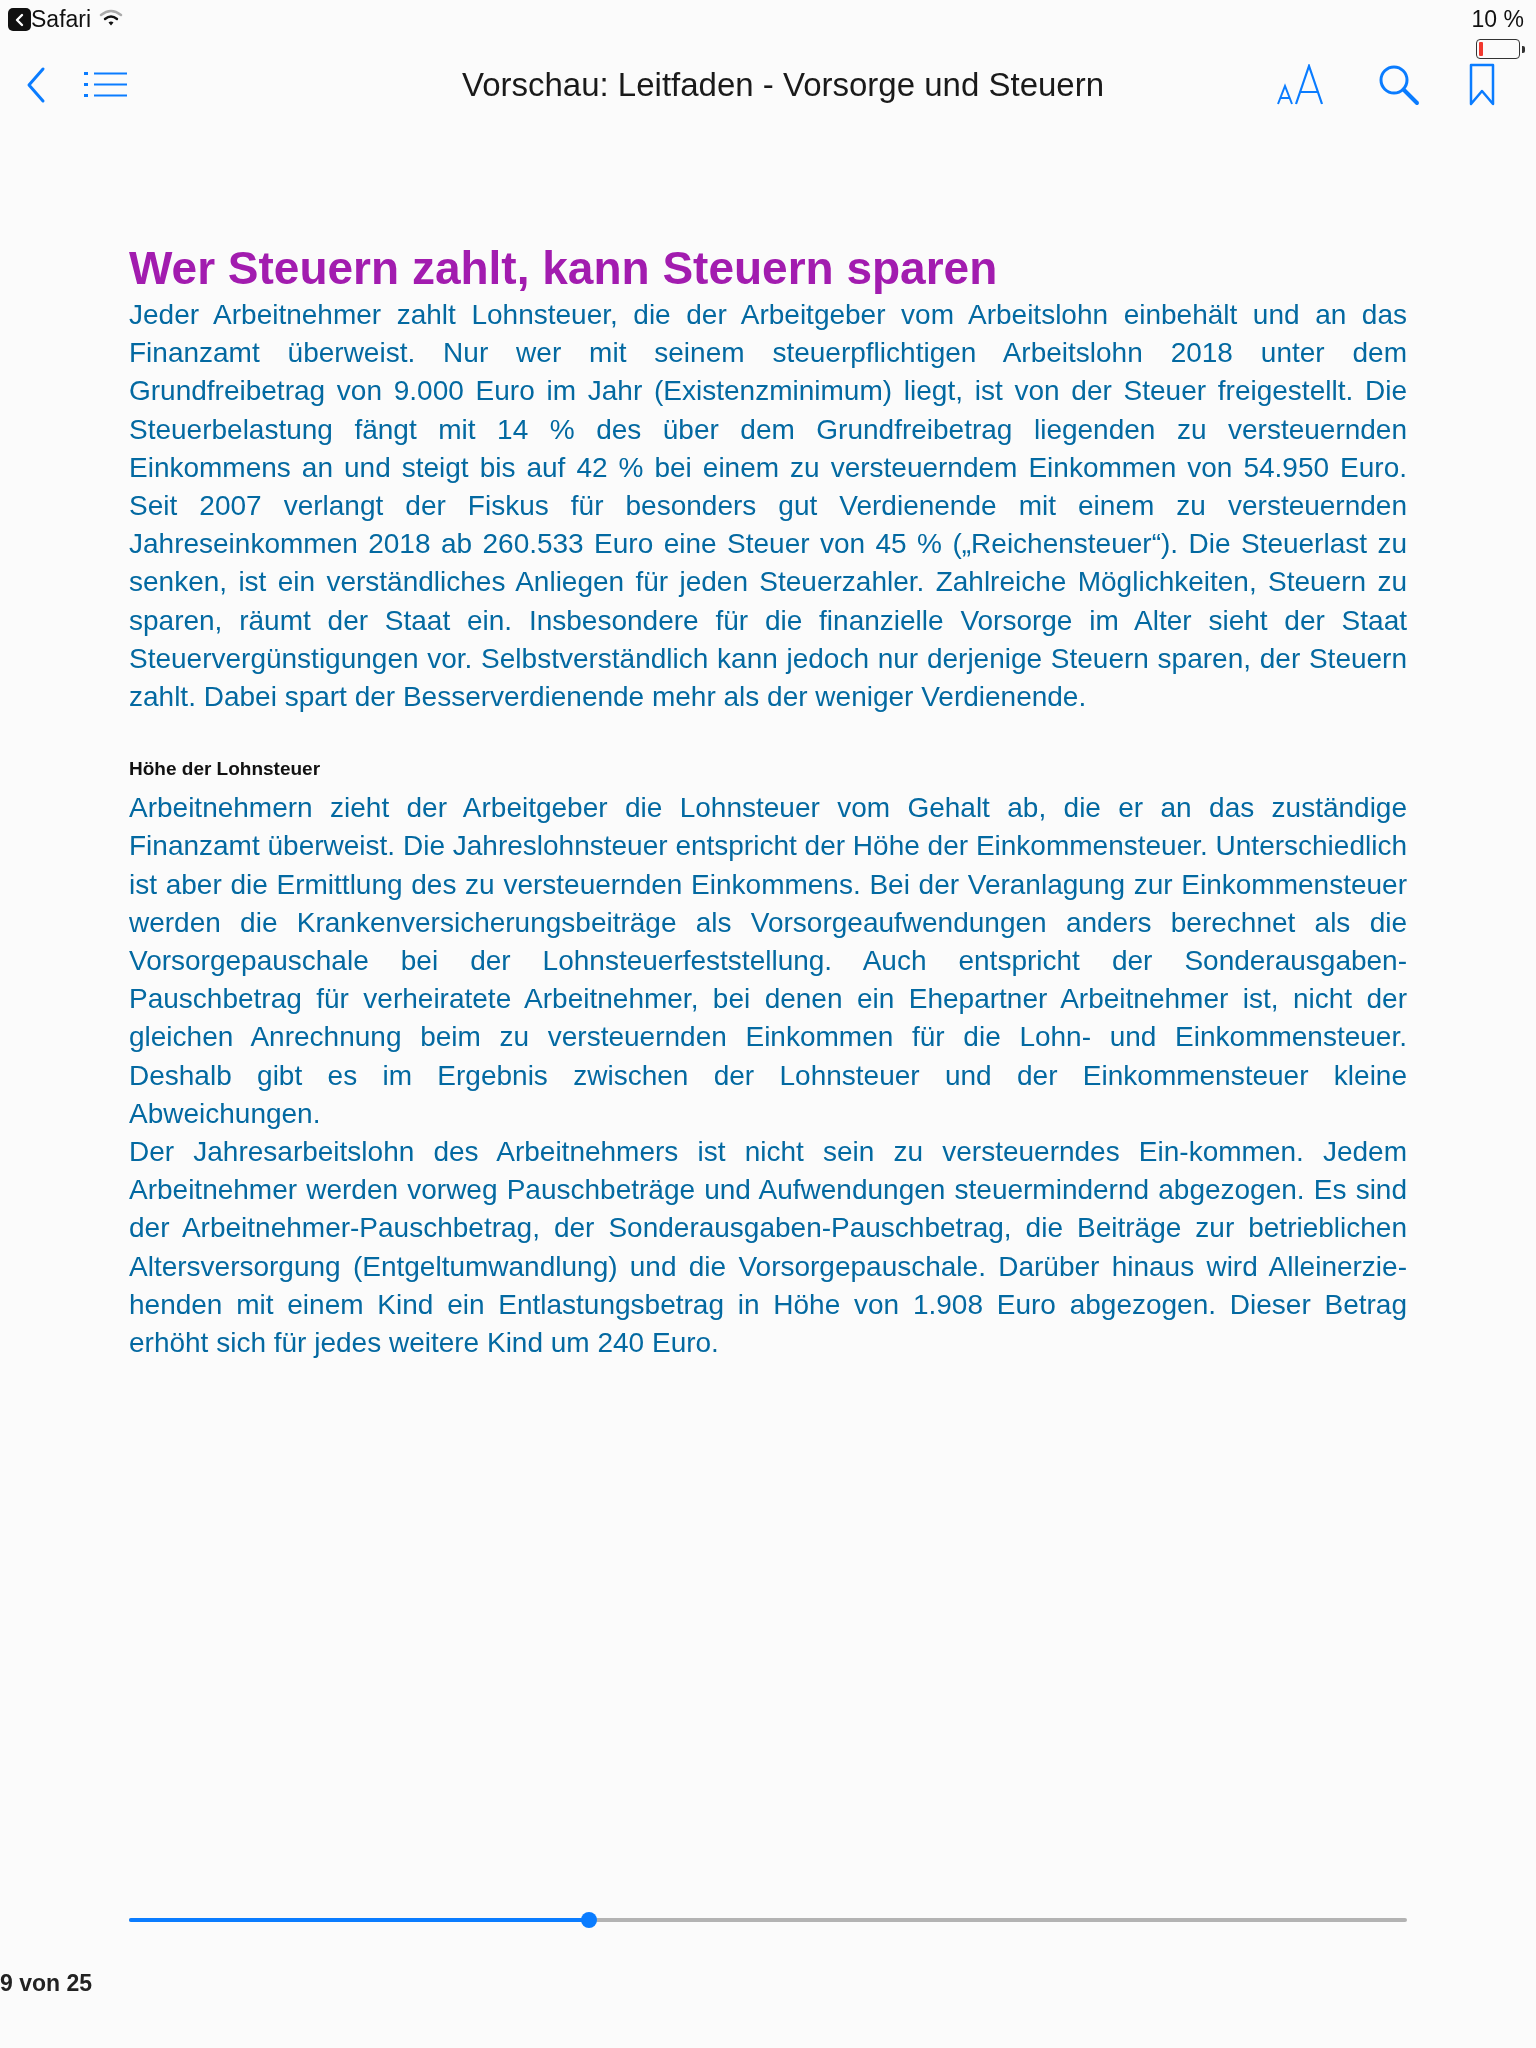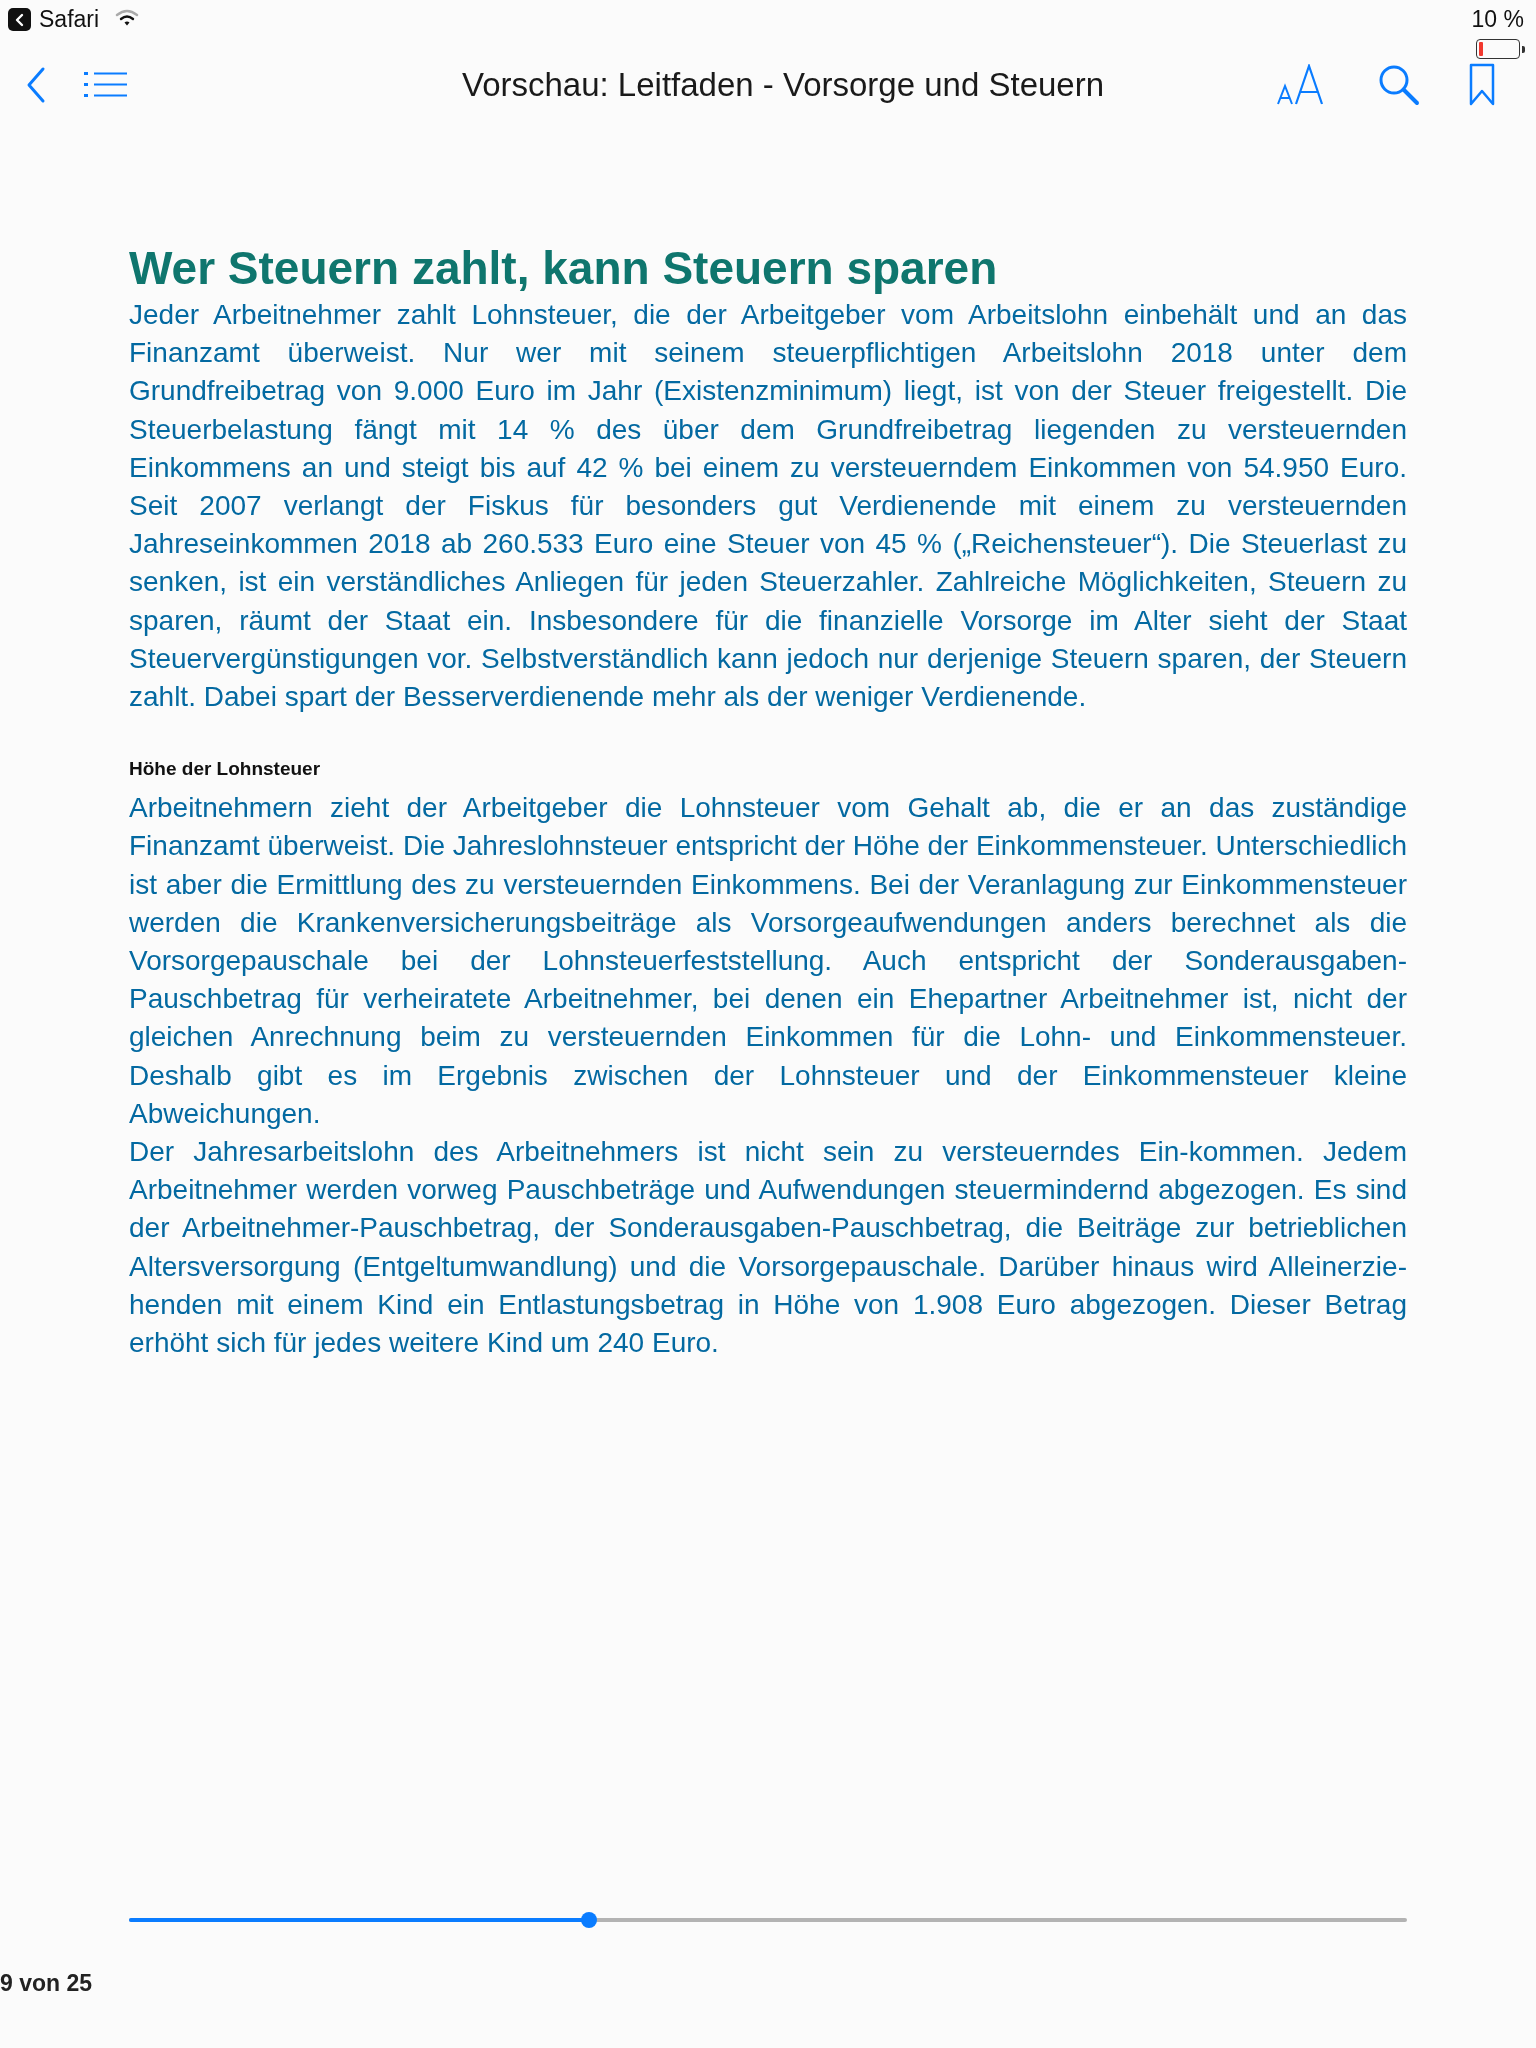--- a/index.html
+++ b/index.html
@@ -7,21 +7,21 @@
     width: 1536px; height: 2048px;
     background: #fbfbfb;
     font-family: "Liberation Sans", sans-serif;
     color: #111;
     overflow: hidden;
   }
   .statusbar {
     position: absolute; top: 0; left: 0; width: 1536px; height: 40px;
     font-size: 23px; color: #111;
   }
-  .sb-left { position: absolute; left: 8px; top: 6px; display: flex; align-items: center; gap: 8px; }
+  .sb-left { position: absolute; left: 8px; top: 6px; display: flex; align-items: center; }
   .sb-back-badge {
     width: 23px; height: 23px; background: #111; border-radius: 5px;
     display: flex; align-items: center; justify-content: center;
   }
   .sb-time { position: absolute; left: 0; width: 1536px; top: 6px; text-align: center; font-weight: bold; font-size: 23px; }
   .sb-right { position: absolute; right: 12px; top: 6px; display: flex; align-items: center; gap: 6px; flex-direction: column; }
   .battery {
     width: 44px; height: 20px; border: 1.5px solid #333; border-radius: 4px; position: relative; padding: 2px;
   }
   .battery-fill { height: 100%; background: #f2382e; border-radius: 1px; }
@@ -29,21 +29,21 @@
 
   .navbar { position: absolute; top: 50px; left: 0; width: 1536px; height: 70px; }
   .nav-icon { position: absolute; top: 10px; cursor: pointer; display: flex; align-items: center; justify-content: center; }
   .nav-title {
     position: absolute; left: 15px; width: 1536px; top: 16px; text-align: center;
     font-size: 33px; color: #1a1a1a;
   }
 
   .content { position: absolute; left: 129px; top: 215px; width: 1278px; }
   .page-title { font-size: 61px; font-weight: bold; color: #000; line-height: 78px; letter-spacing: -0.5px; }
-  .subtitle { margin-top: 25px; font-size: 46px; color: #0f766e; line-height: 56px; }
+  .subtitle { margin-top: 25px; font-size: 46px; color: #a21caf; line-height: 56px; }
   .para {
     font-size: 28px; line-height: 38.2px; text-align: justify; color: #0369a1;
     hyphens: manual;
   }
   .section-heading { font-size: 19px; font-weight: bold; margin-top: 33px; line-height: 40px; color: #111; }
 
   .progress { position: absolute; left: 129px; top: 1906px; width: 1278px; height: 30px; cursor: pointer; }
   .track { position: absolute; left: 0; right: 0; top: 12px; height: 4px; background: #b3b3b3; border-radius: 2px; }
   .track-fill { position: absolute; left: 0; top: 12px; height: 4px; background: #0a7cff; border-radius: 2px; }
   .thumb { position: absolute; top: 6px; width: 16px; height: 16px; margin-left: -8px; background: #0a7cff; border-radius: 50%; }

